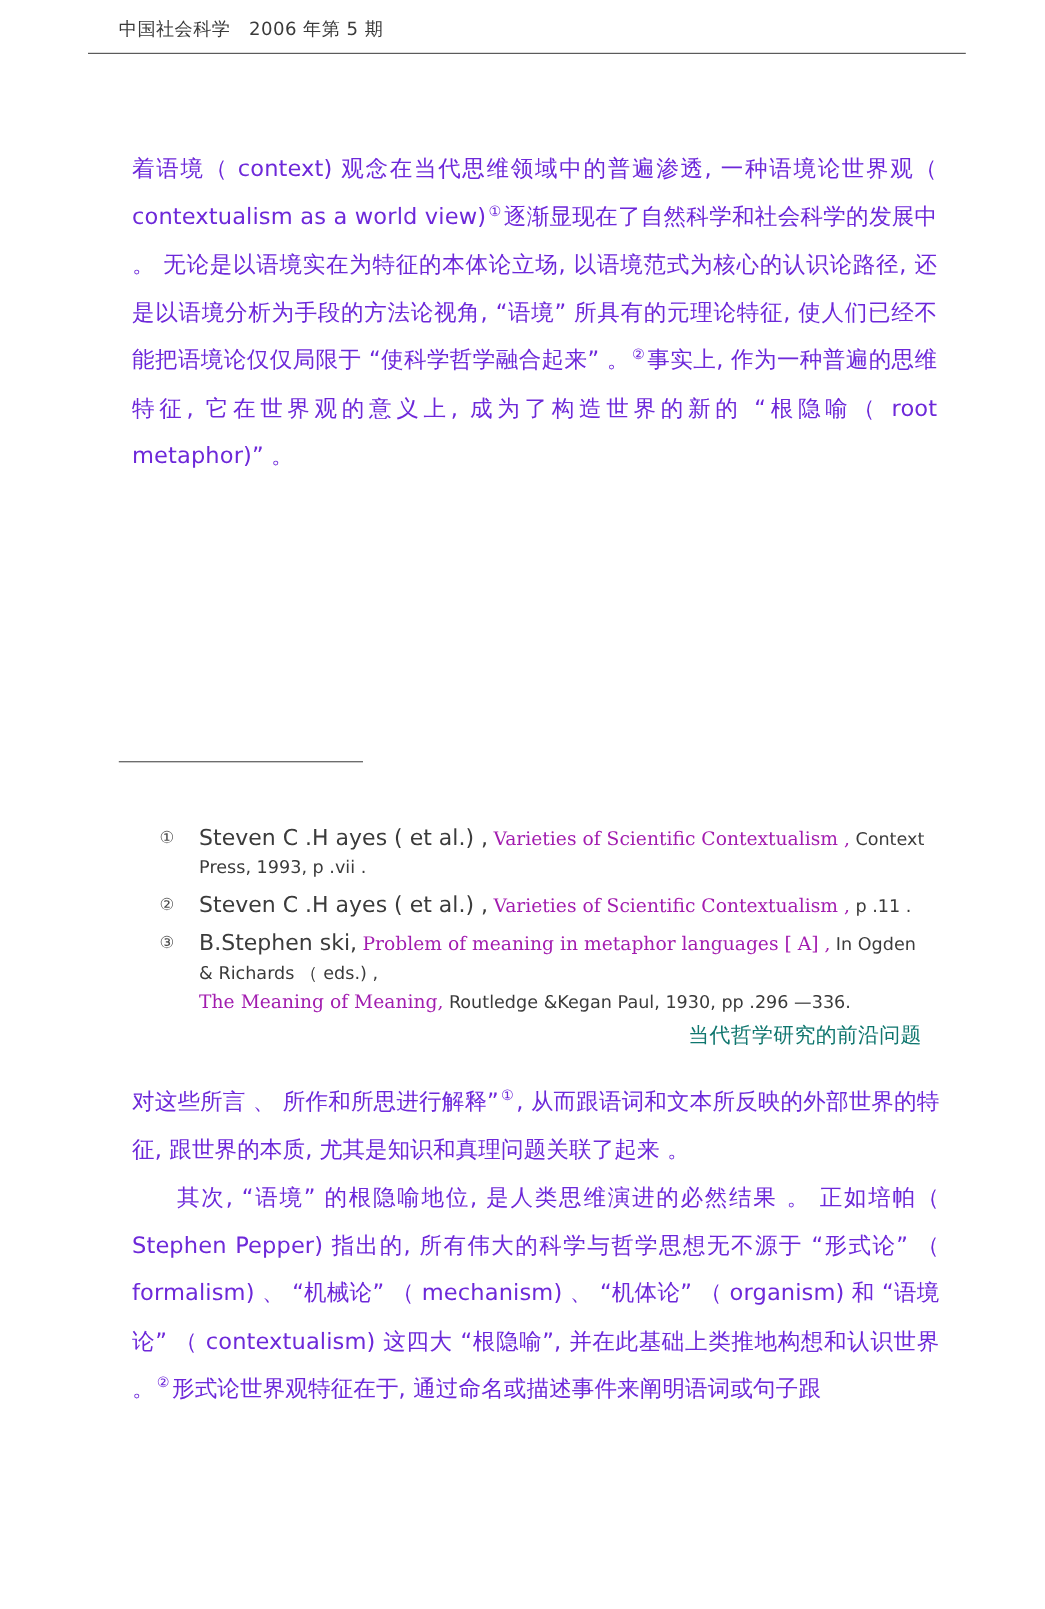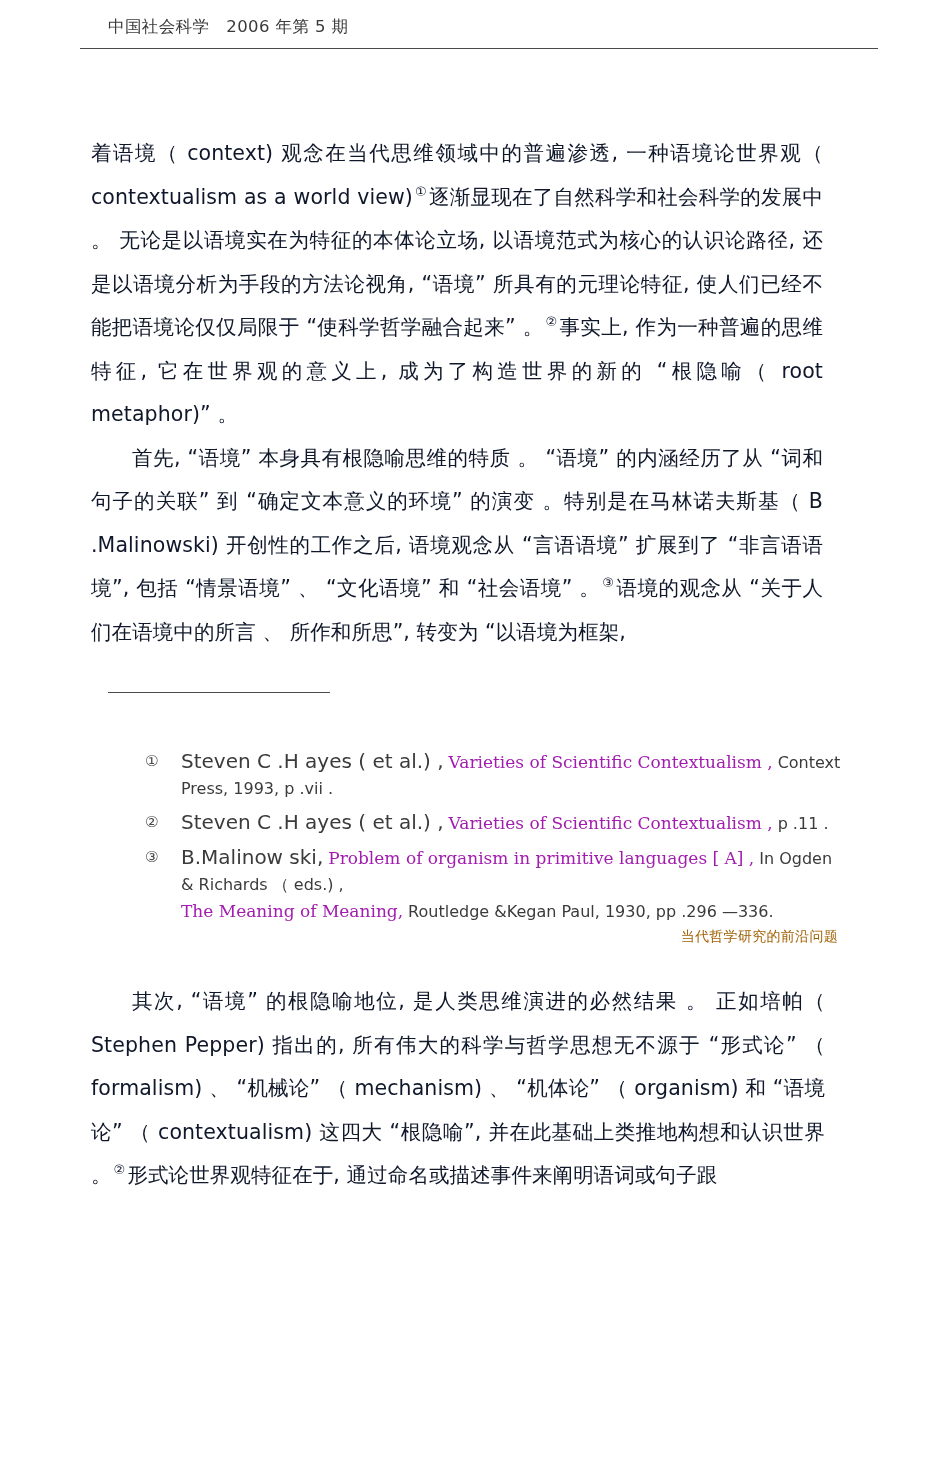--- a/index.html
+++ b/index.html
@@ -39,25 +39,25 @@
     left: 80px;
     top: 48px;
     width: 798px;
     height: 0;
     border-top: 1.6px solid #4a4a4a;
   }
 
   
   .body-block {
     position: absolute;
-    left: 91px;
+    left: 120px;
     width: 732px;
     font-size: 20.5px;
     line-height: 43.5px;
-    color: #0f172a;
+    color: #6d28d9;
     text-align: justify;
     text-justify: inter-character;
     letter-spacing: 0.1px;
   }
   #body-top { top: 132px; }
   #body-bottom { top: 980px; width: 734px; }
 
   .body-block p {
     margin: 0;
     text-align: justify;
@@ -122,58 +122,58 @@
   .fn-cont {
     display: block;
     margin-left: 0px;
   }
 
   
   .page2-header {
     position: absolute;
     right: 112px;
     top: 928px;
-    font-size: 14px;
-    color: #a16207;
+    font-size: 19px;
+    color: #0f766e;
     letter-spacing: 0.3px;
   }
 </style>
 </head>
 <body>
 
 <div class="page">
 
   <div class="running-header"><span>中国社会科学</span>　<span>2006 年第 5 期</span></div>
   <div class="header-rule"></div>
 
   <div class="body-block" id="body-top">
     <p><span>着语境（ context) 观念在当代思维领域中的普遍渗透, 一种语境论世界观（ contextualism as a world view)</span><span class="sup">①</span><span>逐渐显现在了自然科学和社会科学的发展中 。 无论是以语境实在为特征的本体论立场, 以语境范式为核心的认识论路径, 还是以语境分析为手段的方法论视角, “语境” 所具有的元理论特征, 使人们已经不能把语境论仅仅局限于 “使科学哲学融合起来” 。</span><span class="sup">②</span><span>事实上, 作为一种普遍的思维特征, 它在世界观的意义上, 成为了构造世界的新的 “根隐喻（ root metaphor)” 。</span></p>
-    <p class="indent"><span>首先, “语境” 本身具有根隐喻思维的特质 。 “语境” 的内涵经历了从 “词和句子的关联” 到 “确定文本意义的环境” 的演变 。特别是在马林诺夫斯基（ B .Malinowski) 开创性的工作之后, 语境观念从 “言语语境” 扩展到了 “非言语语境”, 包括 “情景语境” 、 “文化语境” 和 “社会语境” 。</span><span class="sup">③</span><span>语境的观念从 “关于人们在语境中的所言 、 所作和所思”, 转变为 “以语境为框架,</span></p>
   </div>
 
   <div class="footnote-rule"></div>
 
   <div class="footnotes">
 
     <div class="fn">
       <span class="fn-marker">①</span>
       <span class="fn-text"><span class="name">Steven C .H ayes ( et al.) ,</span> <span class="title">Varieties of Scientific Contextualism ,</span> <span class="pub">Context Press, 1993, p .vii .</span></span>
     </div>
 
     <div class="fn">
       <span class="fn-marker">②</span>
       <span class="fn-text"><span class="name">Steven C .H ayes ( et al.) ,</span> <span class="title">Varieties of Scientific Contextualism ,</span> <span class="pub">p .11 .</span></span>
     </div>
 
     <div class="fn">
       <span class="fn-marker">③</span>
-      <span class="fn-text"><span class="name">B.Malinow ski,</span> <span class="title">Problem of organism in primitive languages [ A] ,</span> <span class="pub">In Ogden &amp; Richards （ eds.) ,</span><span class="fn-cont"><span class="title">The Meaning of Meaning,</span> <span class="pub">Routledge &amp;Kegan Paul, 1930, pp .296 —336.</span></span></span>
+      <span class="fn-text"><span class="name">B.Stephen ski,</span> <span class="title">Problem of meaning in metaphor languages [ A] ,</span> <span class="pub">In Ogden &amp; Richards （ eds.) ,</span><span class="fn-cont"><span class="title">The Meaning of Meaning,</span> <span class="pub">Routledge &amp;Kegan Paul, 1930, pp .296 —336.</span></span></span>
     </div>
 
   </div>
 
   <div class="page2-header">当代哲学研究的前沿问题</div>
 
   <div class="body-block" id="body-bottom">
+    <p><span>对这些所言 、 所作和所思进行解释”</span><span class="sup">①</span><span>, 从而跟语词和文本所反映的外部世界的特征, 跟世界的本质, 尤其是知识和真理问题关联了起来 。</span></p>
     <p class="indent"><span>其次, “语境” 的根隐喻地位, 是人类思维演进的必然结果 。 正如培帕（ Stephen Pepper) 指出的, 所有伟大的科学与哲学思想无不源于 “形式论” （ formalism) 、 “机械论” （ mechanism) 、 “机体论” （ organism) 和 “语境论” （ contextualism) 这四大 “根隐喻”, 并在此基础上类推地构想和认识世界 。</span><span class="sup">②</span><span>形式论世界观特征在于, 通过命名或描述事件来阐明语词或句子跟</span></p>
   </div>
 
 </div>
 
 </body></html>

